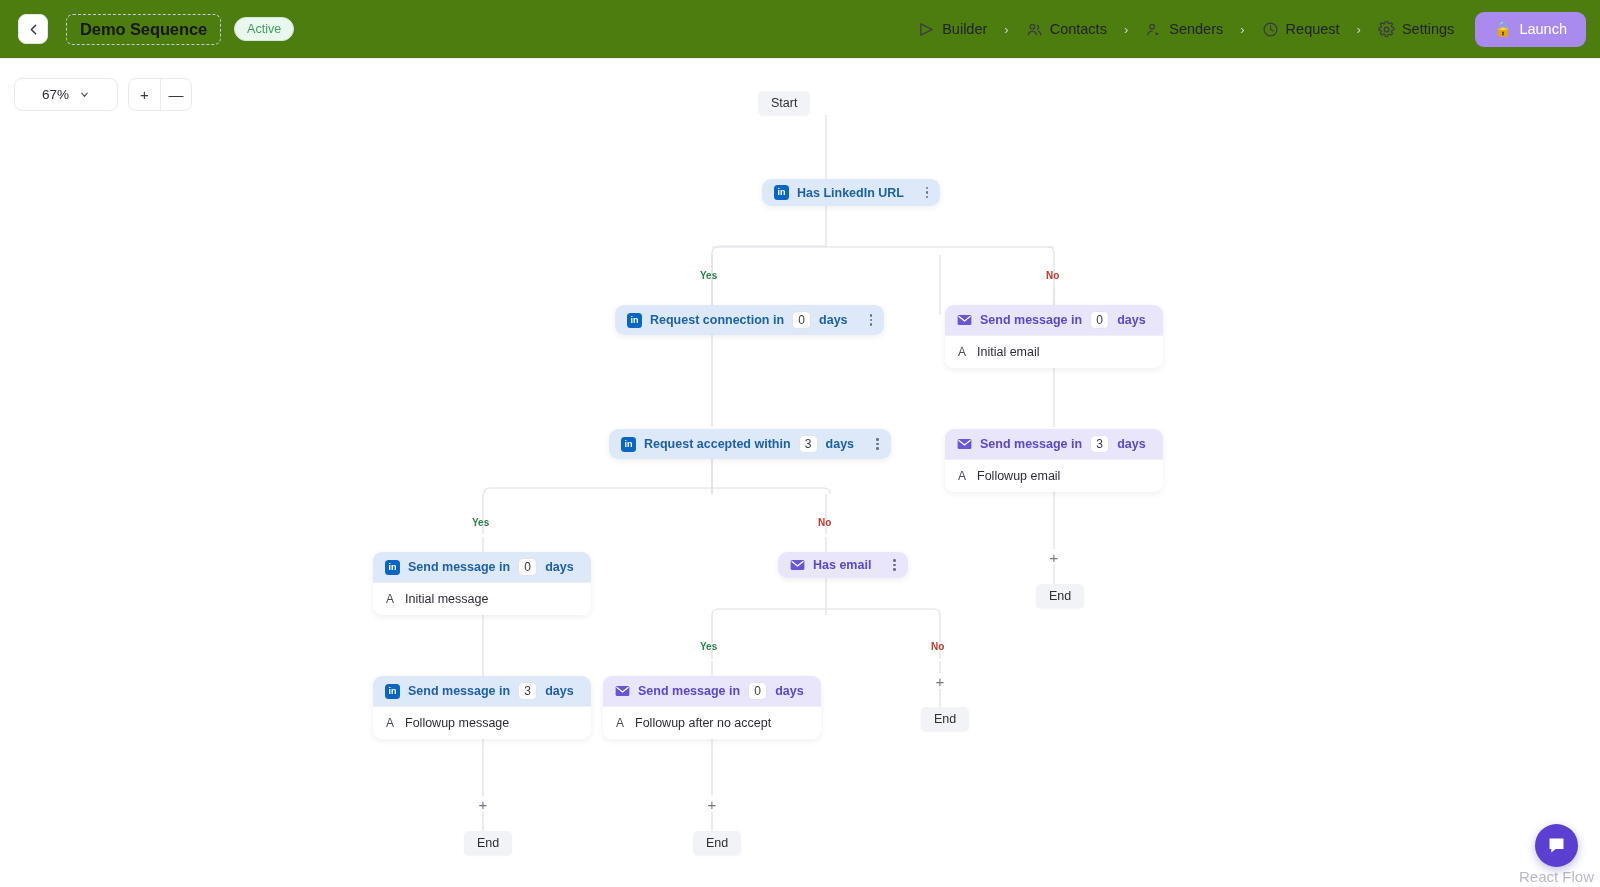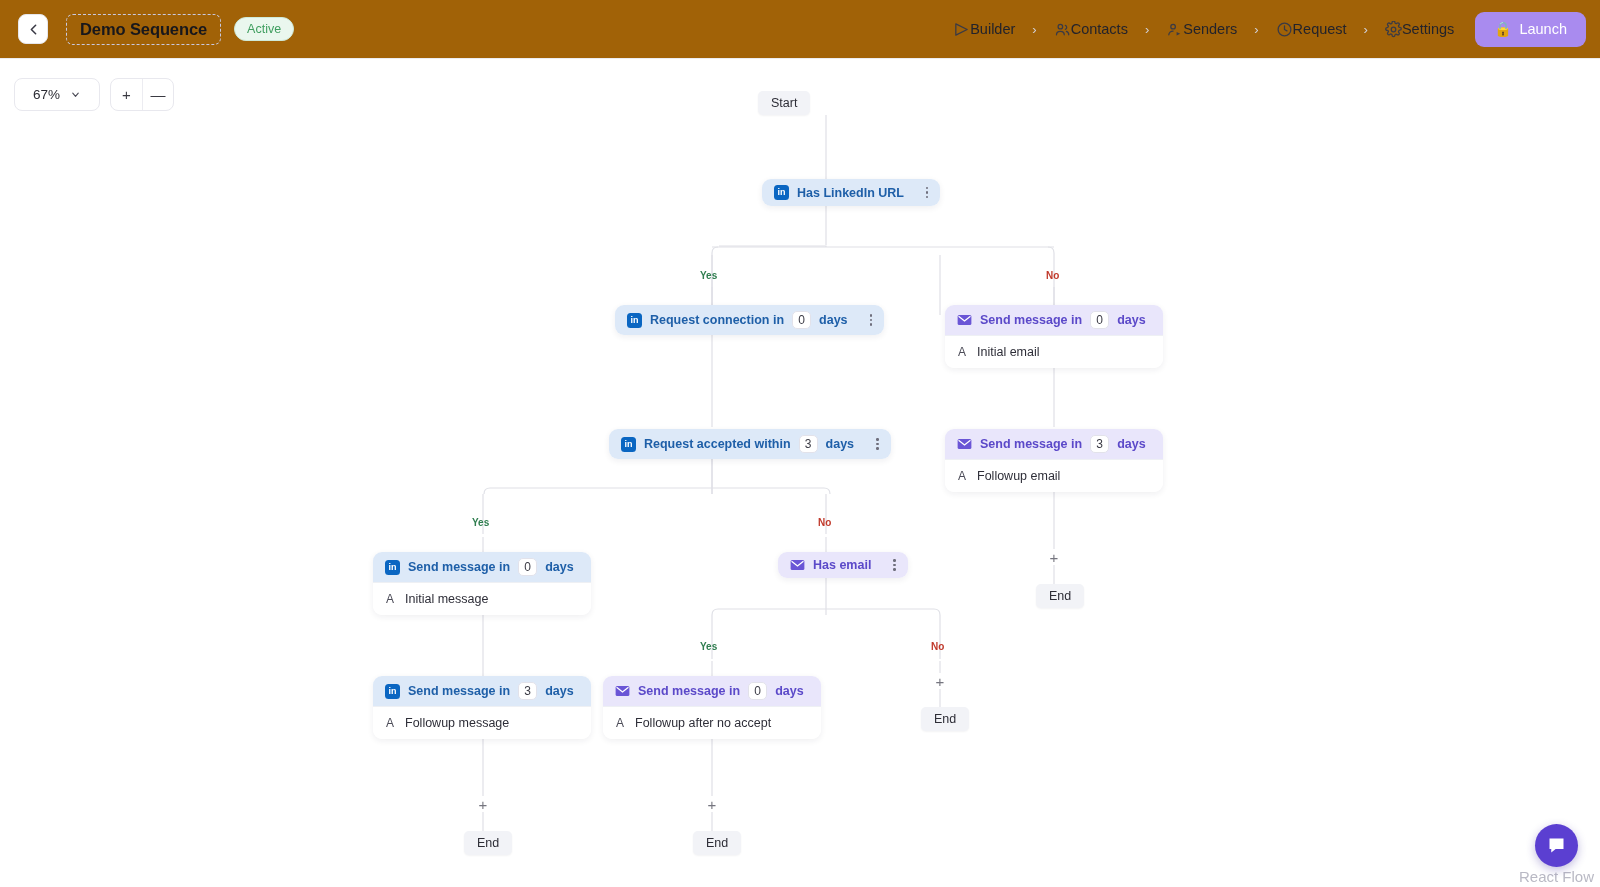--- a/index.html
+++ b/index.html
@@ -7,21 +7,21 @@
     width: 1600px; height: 887px;
     background: #ffffff;
     font-family: "Liberation Sans", sans-serif;
     overflow: hidden;
   }
 
   
   .header {
     position: absolute; top: 0; left: 0;
     width: 1600px; height: 59px;
-    background: #a16207;
+    background: #4d7c0f;
     border-bottom: 1px solid #ececf0;
     display: flex; align-items: center;
     z-index: 50;
   }
   .back-btn {
     width: 30px; height: 30px;
     margin-left: 18px;
     border: 1px solid #e6e6eb; border-radius: 8px;
     background: #fff;
     display: flex; align-items: center; justify-content: center;
@@ -41,42 +41,42 @@
     padding: 4px 12px;
     background: #eaf7ee; border: 1px solid #cfead8; border-radius: 14px;
     color: #3f9e5f; font-size: 12.5px;
   }
   .nav {
     margin-left: auto;
     display: flex; align-items: center;
     padding-right: 14px;
   }
   .nav-item {
-    display: flex; align-items: center; 
+    display: flex; align-items: center; gap: 7px;
     padding: 6px 9px;
     font-size: 14.5px; color: #23232b;
     cursor: pointer; border-radius: 6px;
     white-space: nowrap;
   }
   .nav-sep { color: #d2d2da; font-size: 13px; margin: 0 8px; }
   .nav-icon { width: 17px; height: 17px; display: block; color: #3a3a45; }
   .launch-btn {
     margin-left: 12px;
     display: flex; align-items: center; gap: 7px;
     padding: 9px 19px;
     background: #a98bef; border-radius: 9px;
     color: #ffffff; font-size: 14.5px; font-weight: 500;
     cursor: pointer;
   }
 
   
   .zoom-bar { position: absolute; top: 78px; left: 14px; display: flex; gap: 10px; z-index: 40; }
   .zoom-level {
     display: flex; align-items: center; justify-content: center; gap: 10px;
-    width: 86px; height: 33px;
+    width: 104px; height: 33px;
     border: 1px solid #e8e8ee; border-radius: 8px; background: #fff;
     font-size: 13.5px; color: #2b2b33; cursor: pointer;
   }
   .zoom-pm {
     display: flex; border: 1px solid #e8e8ee; border-radius: 8px;
     background: #fff; overflow: hidden; height: 33px;
   }
   .zoom-pm div {
     width: 31px; display: flex; align-items: center; justify-content: center;
     font-size: 15px; color: #3a3a42; cursor: pointer;

